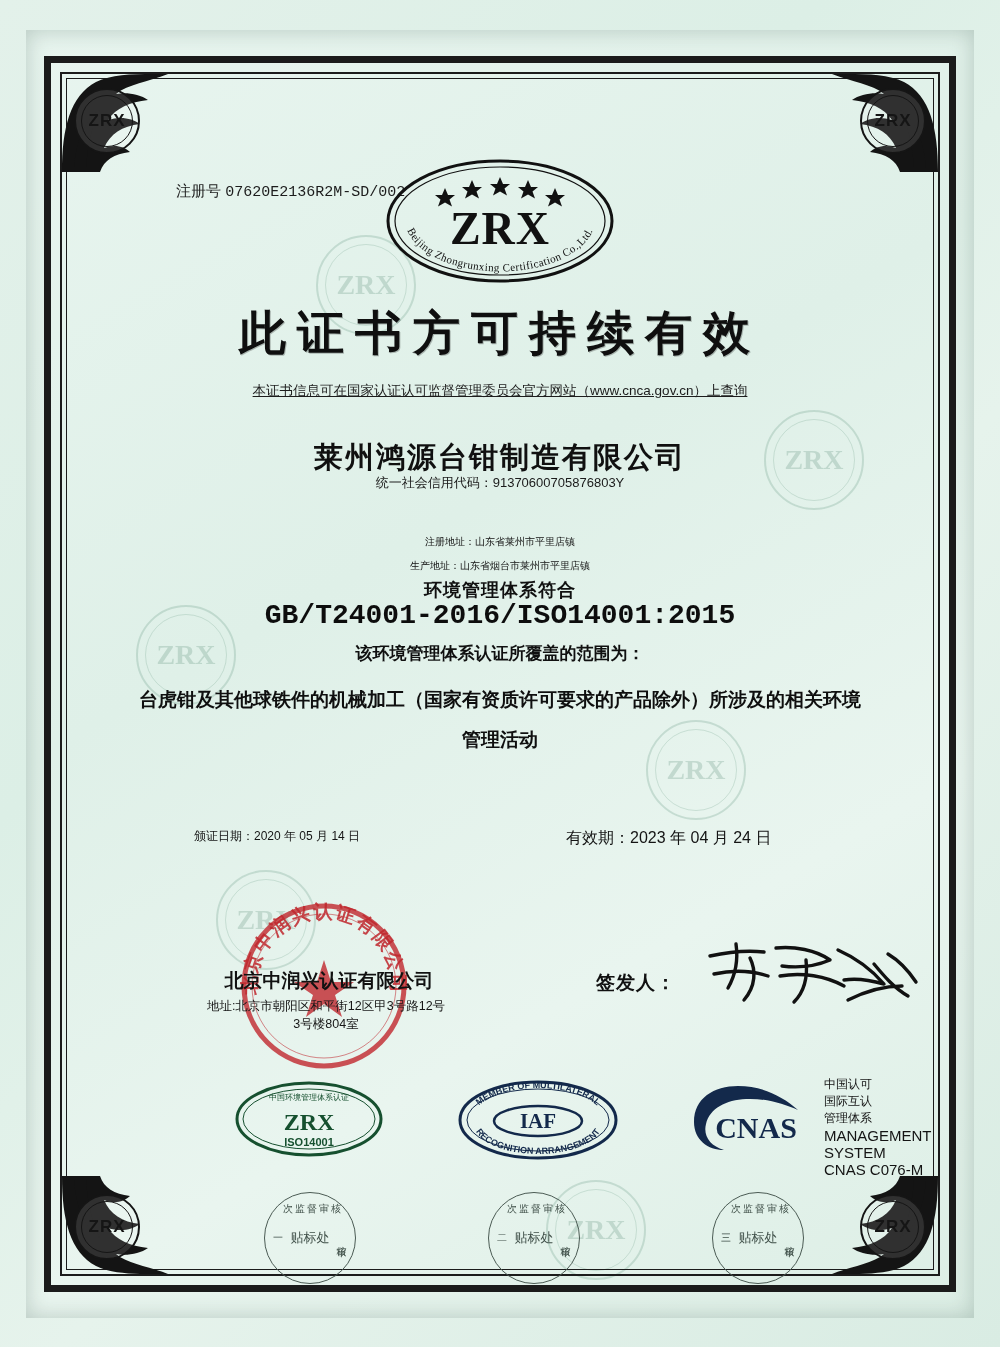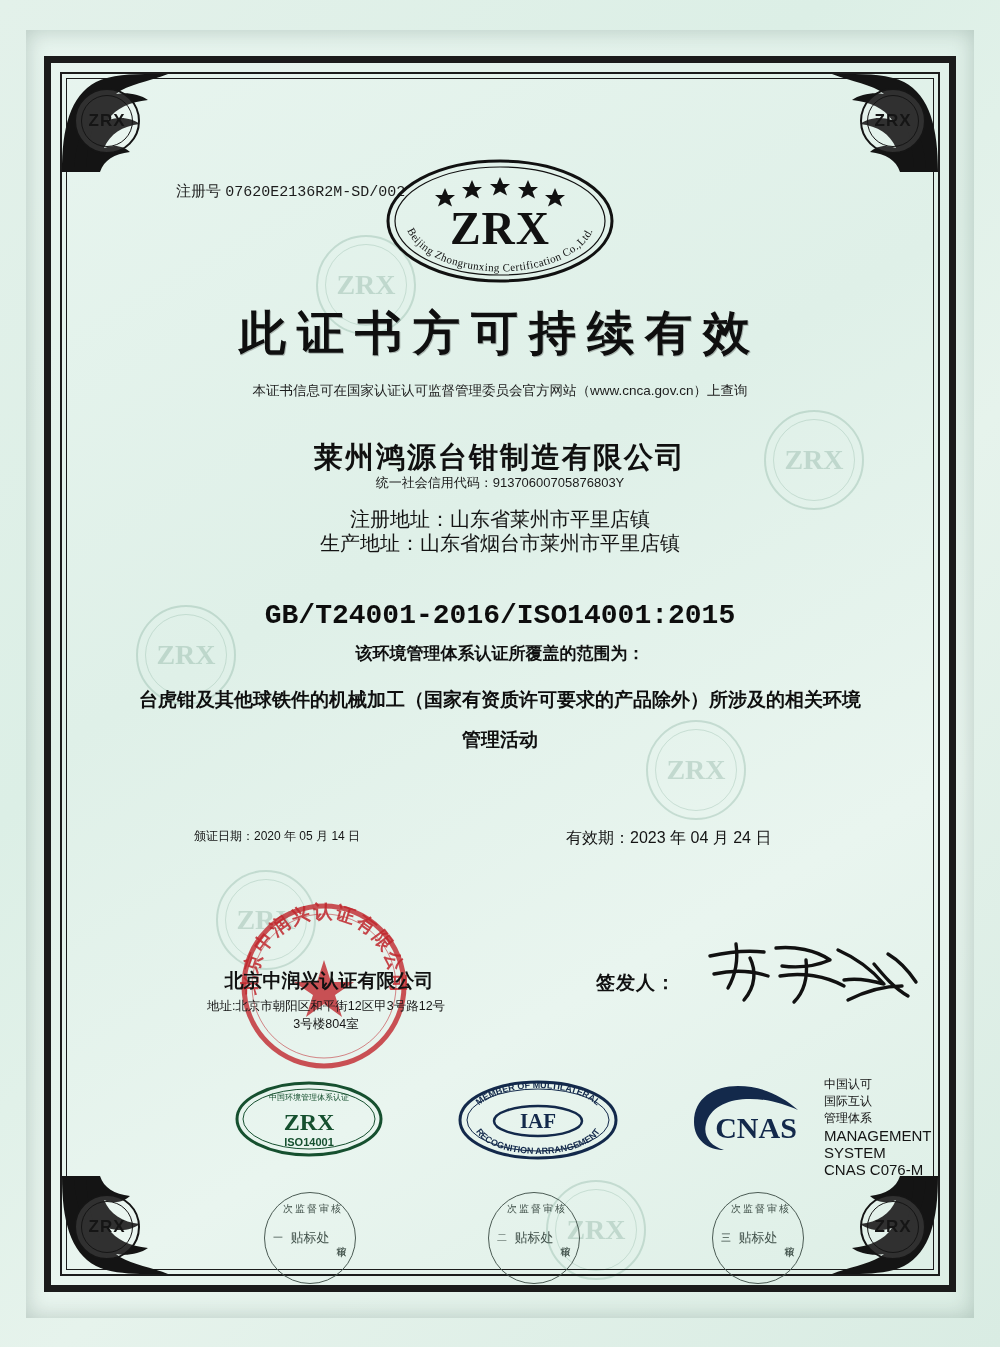--- a/index.html
+++ b/index.html
@@ -146,20 +146,21 @@
     color: #0f0f0f;
     text-shadow: 1px 1px 0 rgba(0,0,0,.25);
   }
   .subtitle-note {
     position: absolute;
     left: 0; right: 0;
     top: 352px;
     text-align: center;
     font-size: 13.5px;
     color: #1c1c1c;
+    text-decoration: underline;
   }
   .zi-zheng-ming {
     position: absolute;
     left: 0; right: 0;
     top: 376px;
     text-align: center;
     font-size: 21px;
     font-weight: bold;
     letter-spacing: 12px;
     color: #111;
@@ -179,22 +180,23 @@
     left: 0; right: 0;
     top: 444px;
     text-align: center;
     font-size: 13px;
     color: #1b1b1b;
   }
   .addr {
     position: absolute;
     left: 0; right: 0;
     text-align: center;
-    font-size: 20px;
+    font-size: 10px;
     color: #141414;
+    margin-top: 29px;
   }
   .addr1 { top: 476px; }
   .addr2 { top: 500px; }
 
   .conform {
     position: absolute;
     left: 0; right: 0;
     top: 548px;
     text-align: center;
     font-size: 18px;
@@ -467,20 +469,21 @@
       </svg>
     </div>
 
     <div class="main-title">此证书方可持续有效</div>
     <div class="subtitle-note">本证书信息可在国家认证认可监督管理委员会官方网站（www.cnca.gov.cn）上查询</div>
     <div class="company">莱州鸿源台钳制造有限公司</div>
     <div class="credit-code">统一社会信用代码：91370600705876803Y</div>
     <div class="addr addr1">注册地址：山东省莱州市平里店镇</div>
     <div class="addr addr2">生产地址：山东省烟台市莱州市平里店镇</div>
 
+    <div class="conform">环境管理体系符合</div>
     <div class="standard">GB/T24001-2016/ISO14001:2015</div>
     <div class="scope-label">该环境管理体系认证所覆盖的范围为：</div>
     <div class="scope-text">台虎钳及其他球铁件的机械加工（国家有资质许可要求的产品除外）所涉及的相关环境管理活动</div>
 
 
     <div class="dates">
       <div class="date-issue">
         <span>颁证日期：</span><span>2020 年 05 月 14 日</span>
       </div>
       <div class="date-valid">

